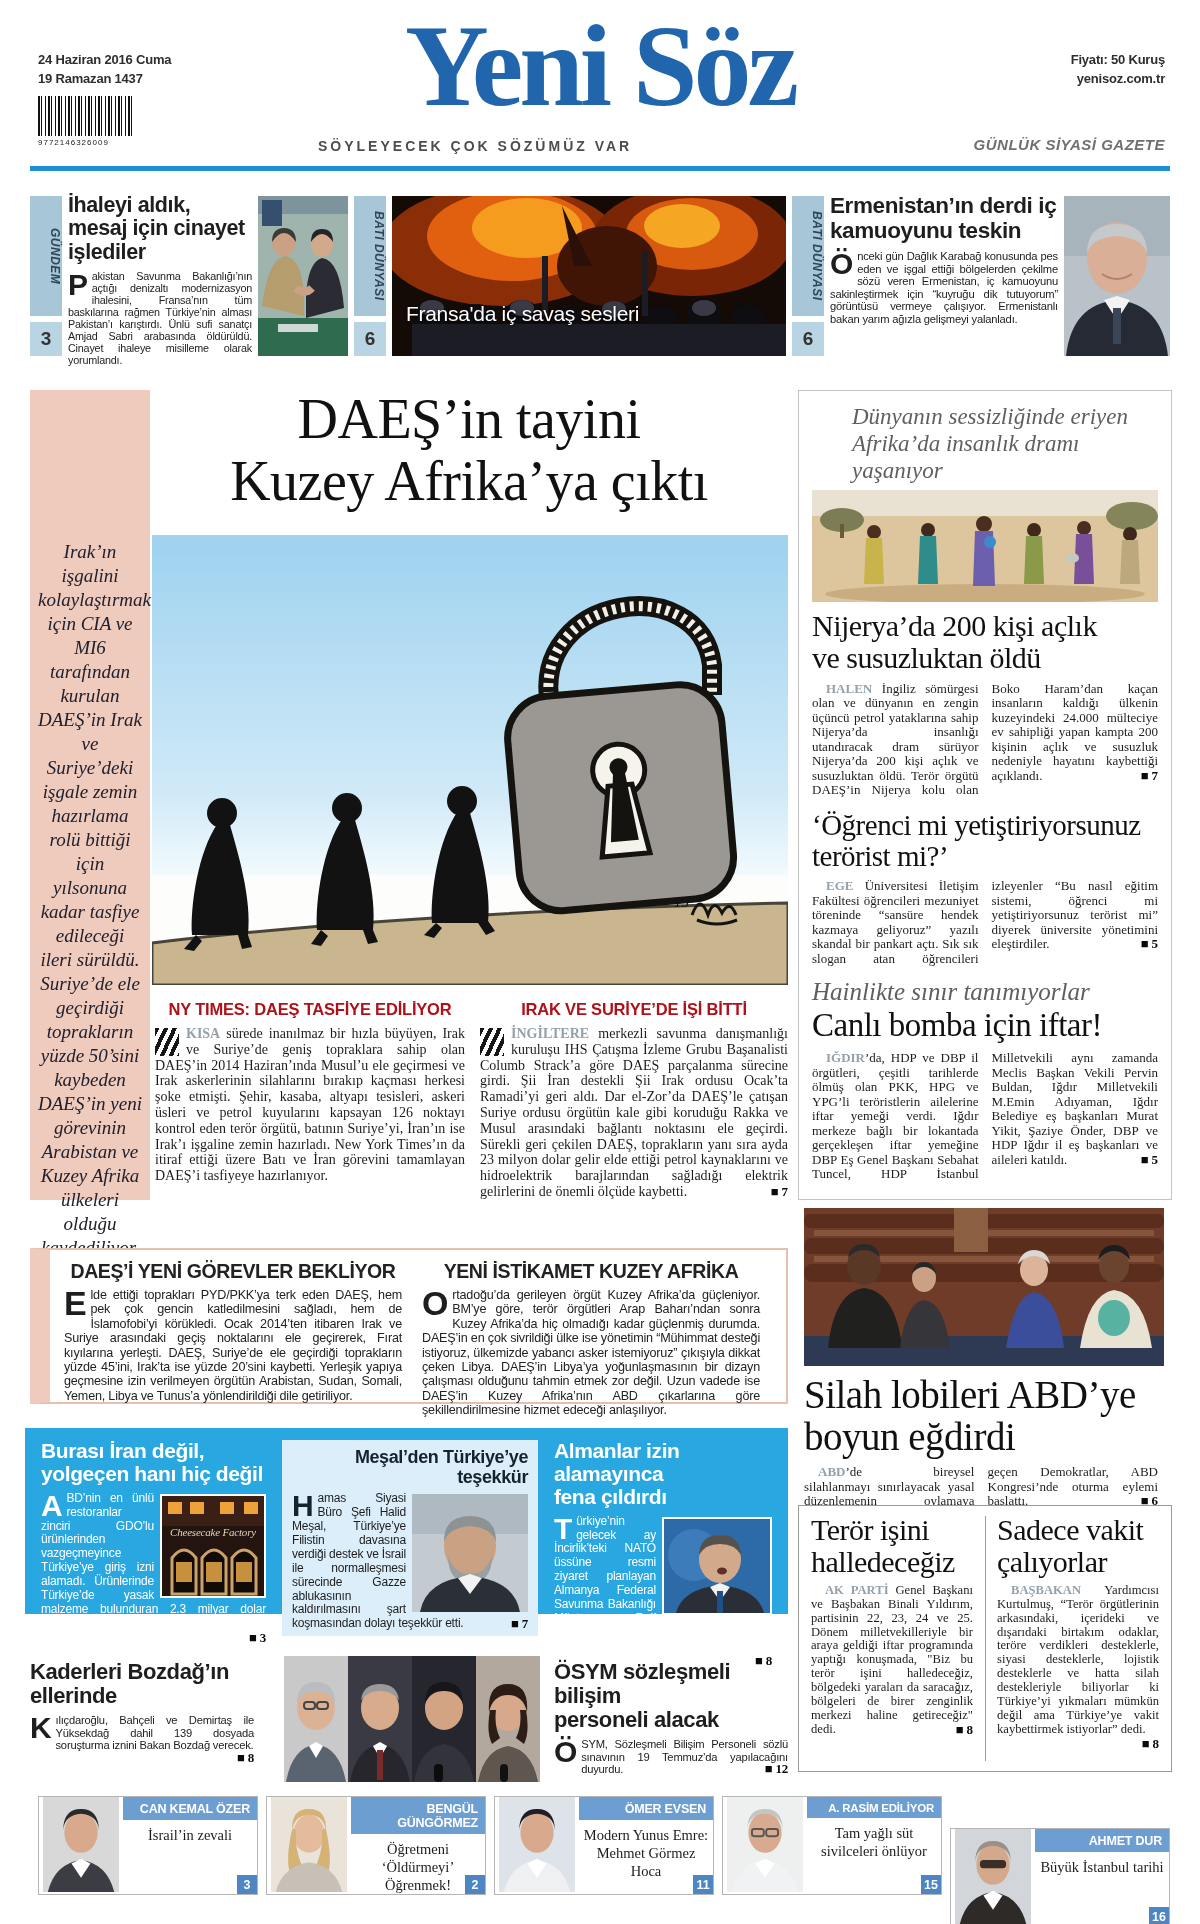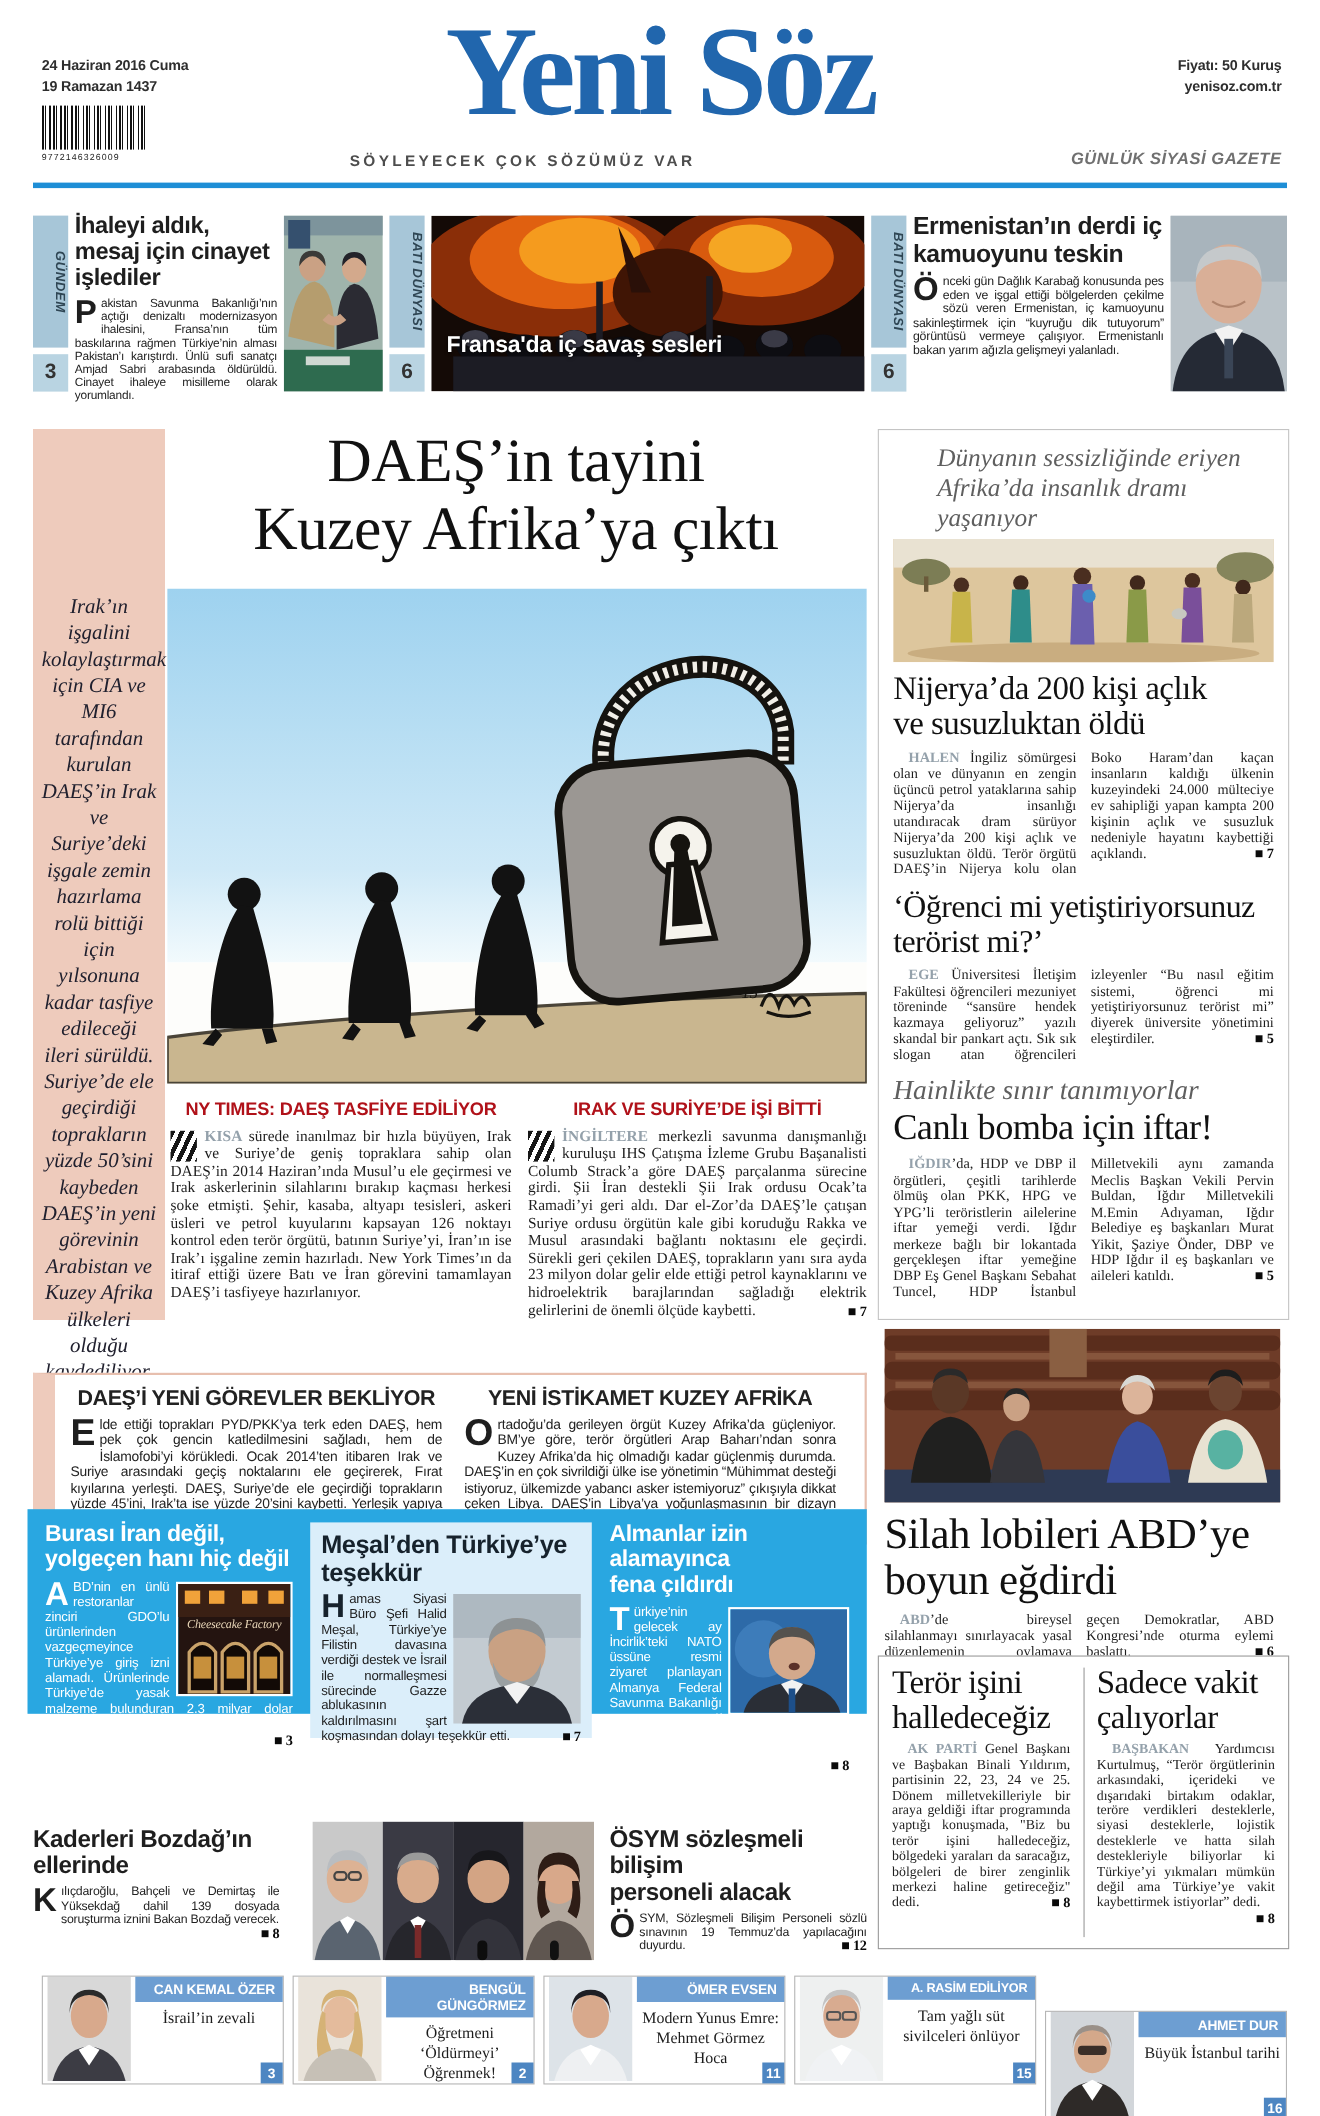--- a/index.html
+++ b/index.html
@@ -59,21 +59,21 @@
   
   .vbox{border:1px solid #9a9a9a;background:#fff;}
   .vdiv{background:#9a9a9a;width:1px;}
   
   .card{border:1px solid #b5b5b5;background:#fff;position:absolute;height:97px;width:218px;}
   .card .nbar{background:#6d9ed2;color:#fff;font-weight:700;font-size:12.5px;text-align:right;
               padding:5px 7px 4px 0;letter-spacing:-0.2px;}
   .card .ctitle{font-family:"Liberation Serif",serif;font-size:14.5px;line-height:1.25;color:#1c1c1c;text-align:center;padding:6px 4px 0 4px;}
   .card .num{position:absolute;right:0;bottom:0;width:20px;height:19px;background:#4d86c2;color:#fff;
              font-size:12.5px;font-weight:700;display:flex;align-items:center;justify-content:center;}
-  .caption-white{color:#fff;font-weight:700;font-size:21px;letter-spacing:-0.3px;text-shadow:0 1px 3px rgba(0,0,0,.8);}
+  .caption-white{color:#fff;font-weight:400;font-size:21px;letter-spacing:-0.3px;text-shadow:0 1px 3px rgba(0,0,0,.8);}
   svg{display:block;}
 </style>
 </head>
 <body>
 
 <div class="page">
 
   <div class="abs date cond" style="left:38px;top:50px;">
     <div>24 Haziran 2016 Cuma</div>
     <div>19 Ramazan 1437</div>
@@ -395,21 +395,21 @@
         <div>Sadece vakit</div>
         <div>çalıyorlar</div>
       </div>
       <div class="b-serif-sm ind" style="margin-top:5px;font-size:12.6px;line-height:13.9px;">
         <span class="lead">BAŞBAKAN</span><span> Yardımcısı Kurtulmuş, “Terör örgütlerinin arkasındaki, içerideki ve dışarıdaki birtakım odaklar, teröre verdikleri desteklerle, siyasi desteklerle, lojistik desteklerle ve hatta silah destekleriyle biliyorlar ki Türkiye’yi yıkmaları mümkün değil ama Türkiye’ye vakit kaybettirmek istiyorlar” dedi.</span>
         <span class="pg"><span class="sq">■</span><span>8</span></span>
       </div>
     </div>
   </div>
 
-  <div class="abs band" style="left:25px;top:1372px;width:763px;height:186px;">
+  <div class="abs band" style="left:25px;top:1428px;width:763px;height:186px;">
 
     <div class="abs" style="left:16px;top:12px;width:225px;">
       <div class="hl-sans cond" style="font-size:21px;color:#fff;">
         <div>Burası İran değil,</div>
         <div>yolgeçen hanı hiç değil</div>
       </div>
       <div class="b-band cond" style="margin-top:6px;">
         <svg class="photo-frame" style="float:right;margin:2px 0 3px 6px;" width="102" height="100" viewBox="0 0 102 100">
           <rect width="102" height="100" fill="#241410"></rect>
           <rect x="0" y="0" width="102" height="30" fill="#3a2014"></rect>
@@ -431,21 +431,21 @@
               <rect x="74" y="66" width="16" height="20"></rect>
             </g>
         </svg>
         <span class="dc dc-w">A</span><span>BD’nin en ünlü restoranlar zinciri GDO’lu ürünlerinden vazgeçmeyince Türkiye’ye giriş izni alamadı. Ürünlerinde Türkiye’de yasak malzeme bulunduran 2.3 milyar dolar değerindeki Cheesecake Factory’nin planı suya düştü.</span>
         <span class="pg"><span class="sq">■</span><span>3</span></span>
       </div>
     </div>
 
     <div class="abs whitebox" style="left:257px;top:12px;width:256px;height:196px;">
       <div style="padding:8px 10px 0 10px;">
-        <div class="hl-sans cond" style="font-size:23px;color:#16222c;">
+        <div class="hl-sans cond" style="font-size:18px;color:#16222c;text-align:right;">
           <div>Meşal’den Türkiye’ye</div>
           <div>teşekkür</div>
         </div>
         <div class="b-band b-dark cond" style="margin-top:5px;">
           <svg style="float:right;margin:2px 0 3px 6px;" width="116" height="118" viewBox="0 0 116 118">
             <rect width="116" height="118" fill="#c3cbd1"></rect>
             <rect width="116" height="40" fill="#aeb9c1"></rect>
             <ellipse cx="58" cy="52" rx="26" ry="30" fill="#c9a183"></ellipse>
             <path d="M32,48 q0,-26 26,-26 q26,0 26,26 q-4,-14 -26,-16 q-22,2 -26,16" fill="#8d9294"></path>
             <path d="M36,62 q0,26 22,28 q22,-2 22,-28 q-6,18 -22,18 q-16,0 -22,-18" fill="#9aa0a2"></path>

